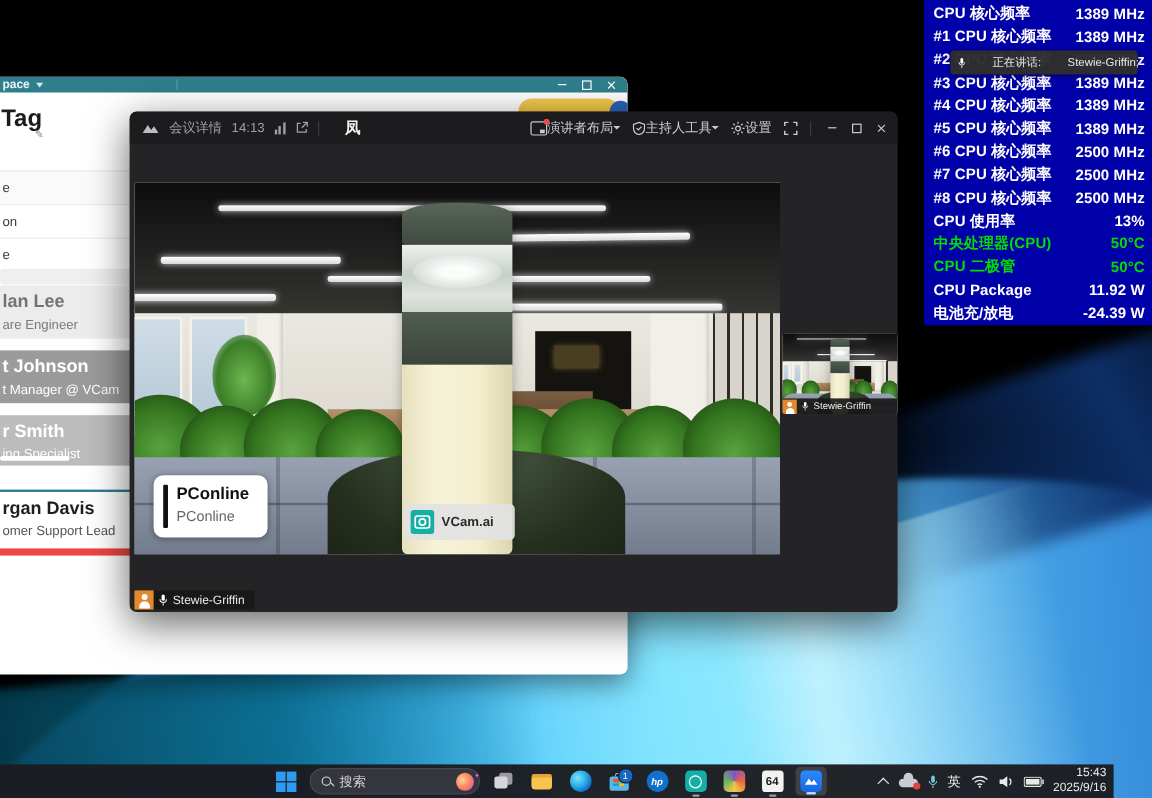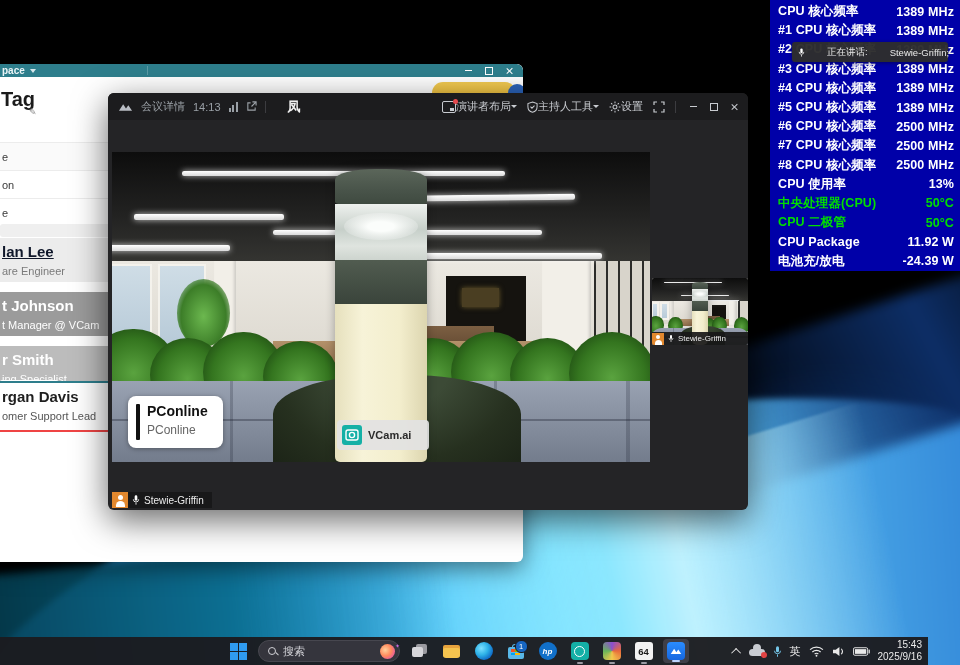--- a/index.html
+++ b/index.html
@@ -44,27 +44,27 @@
   .vcam-rows{position:absolute;left:0;top:78px;width:130px;}
   .vcam-row{height:27px;border-bottom:1px solid #ececec;display:flex;align-items:center;
     font-size:11px;color:#3a3a3a;padding-left:2px;}
   .vcam-row:first-child{border-top:1px solid #ececec;background:#fafafa;}
   .vcam-pill{position:absolute;left:0;top:160px;width:120px;height:13px;background:#efefef;border-radius:3px;}
 
   .pcard{position:absolute;left:0;width:140px;overflow:hidden;}
   .pcard .nm{font-size:15px;font-weight:bold;line-height:1.25;padding:5px 0 0 2px;white-space:nowrap;}
   .pcard .rl{font-size:11px;line-height:1.3;padding:2px 0 0 2px;white-space:nowrap;}
   .pcard.c1{top:174px;height:44px;background:#ececec;border-radius:0 4px 4px 0;}
-  .pcard.c1 .nm{color:#0f172a;text-decoration:underline;} .pcard.c1 .rl{color:#7a7a7a;}
+  .pcard.c1 .nm{color:#737373;} .pcard.c1 .rl{color:#7a7a7a;}
   .pcard.c2{top:228px;height:44px;background:#9b9b9b;}
   .pcard.c2 .nm,.pcard.c2 .rl{color:#fff;}
   .pcard.c3{top:282px;height:42px;background:#bcbcbc;}
   .pcard.c3 .nm,.pcard.c3 .rl{color:#fff;}
   .pbar{position:absolute;left:0;bottom:4px;width:58px;height:4px;background:#fff;border-radius:2px;}
-  .pcard.c4{top:317px;height:47px;background:#fff;border-top:2px solid #2e7e8c;border-bottom:2px solid #ef4444;}
+  .pcard.c4{top:344px;height:47px;background:#fff;border-top:2px solid #2e7e8c;border-bottom:6px solid #ef4444;}
   .pcard.c4 .nm{color:#1f1f1f;} .pcard.c4 .rl{color:#555;}
 
   .yellow-btn{position:absolute;left:432px;top:18px;width:84px;height:22px;border-radius:11px;
     background:linear-gradient(#f3cb52,#eebc33);}
   .blue-avatar{position:absolute;left:508px;top:20px;width:18px;height:18px;border-radius:50%;background:#2a62b8;}
 
   .vcam-bottombar{position:absolute;left:0;top:464px;width:100%;height:34px;background:#fff;border-top:1px solid #ececec;}
   .pause-btn{position:absolute;left:160px;top:5px;width:97px;height:25px;border:1px solid #ddd;border-radius:6px;
     background:#fff;box-shadow:0 1px 2px rgba(0,0,0,.06);display:flex;align-items:center;gap:6px;padding-left:8px;box-sizing:border-box;}
   .pause-ic{width:13px;height:13px;border:1.4px solid #3a3a3a;border-radius:50%;display:flex;align-items:center;justify-content:center;gap:2px;flex:none;}

